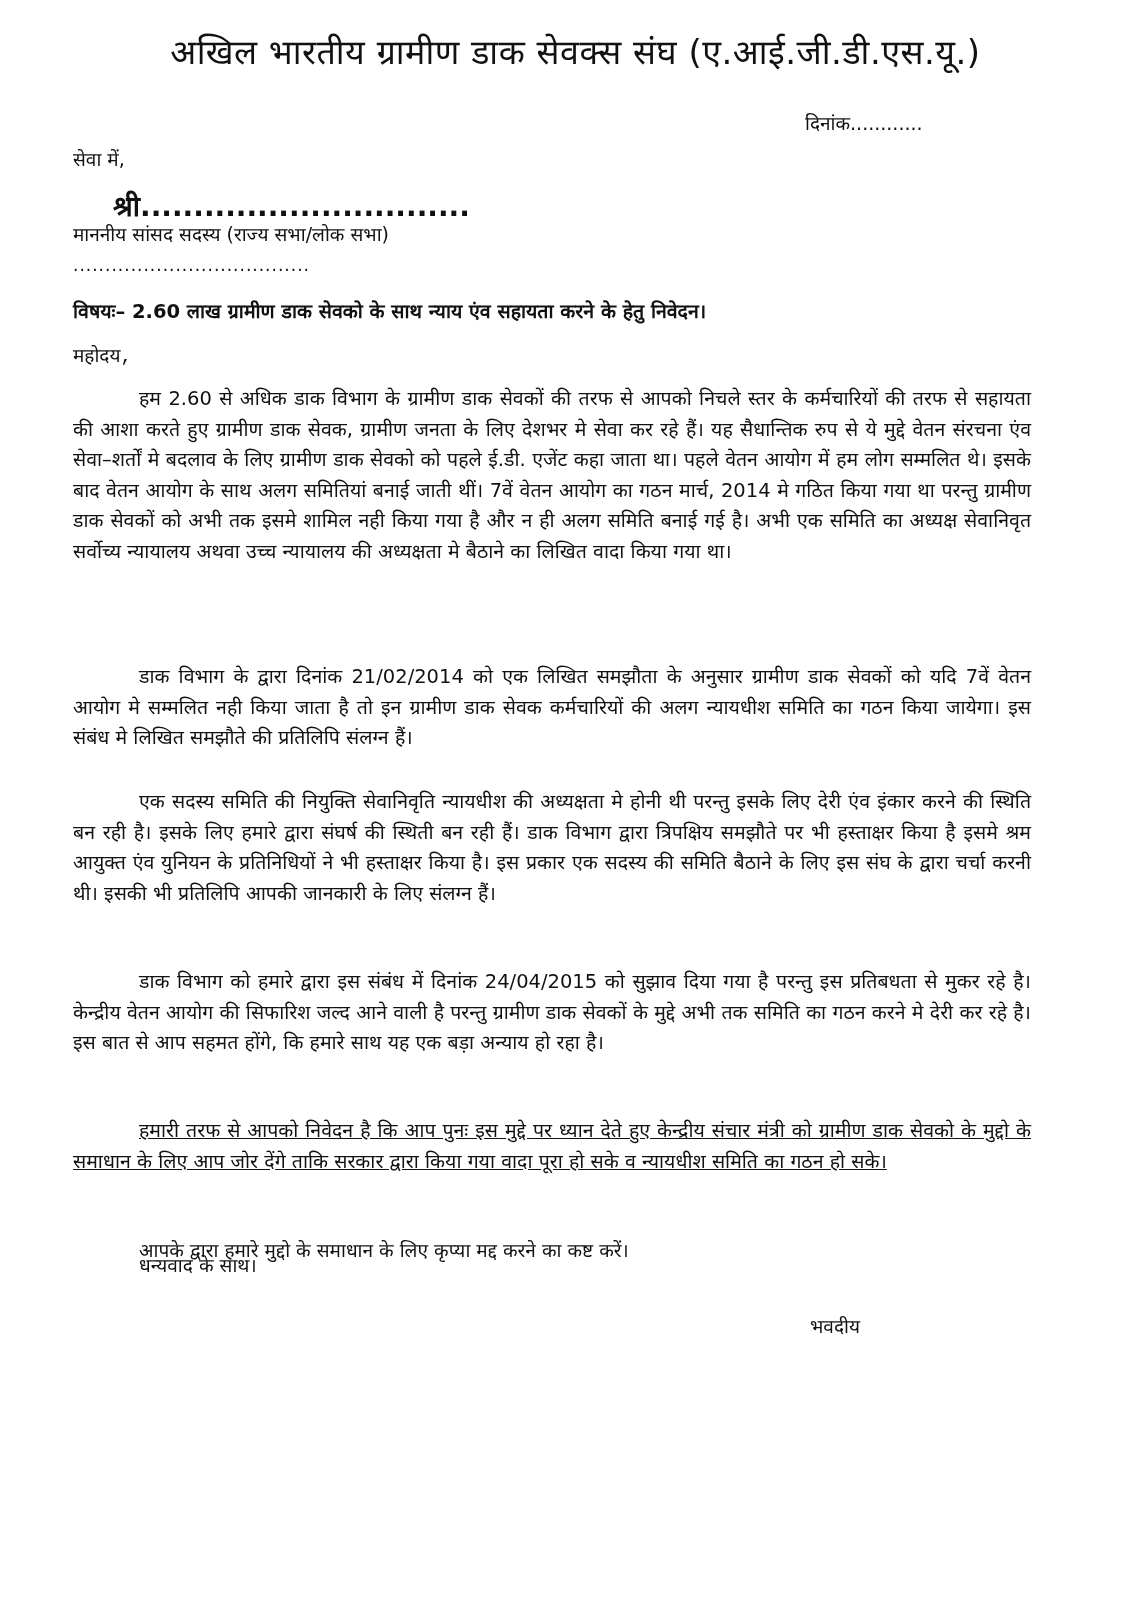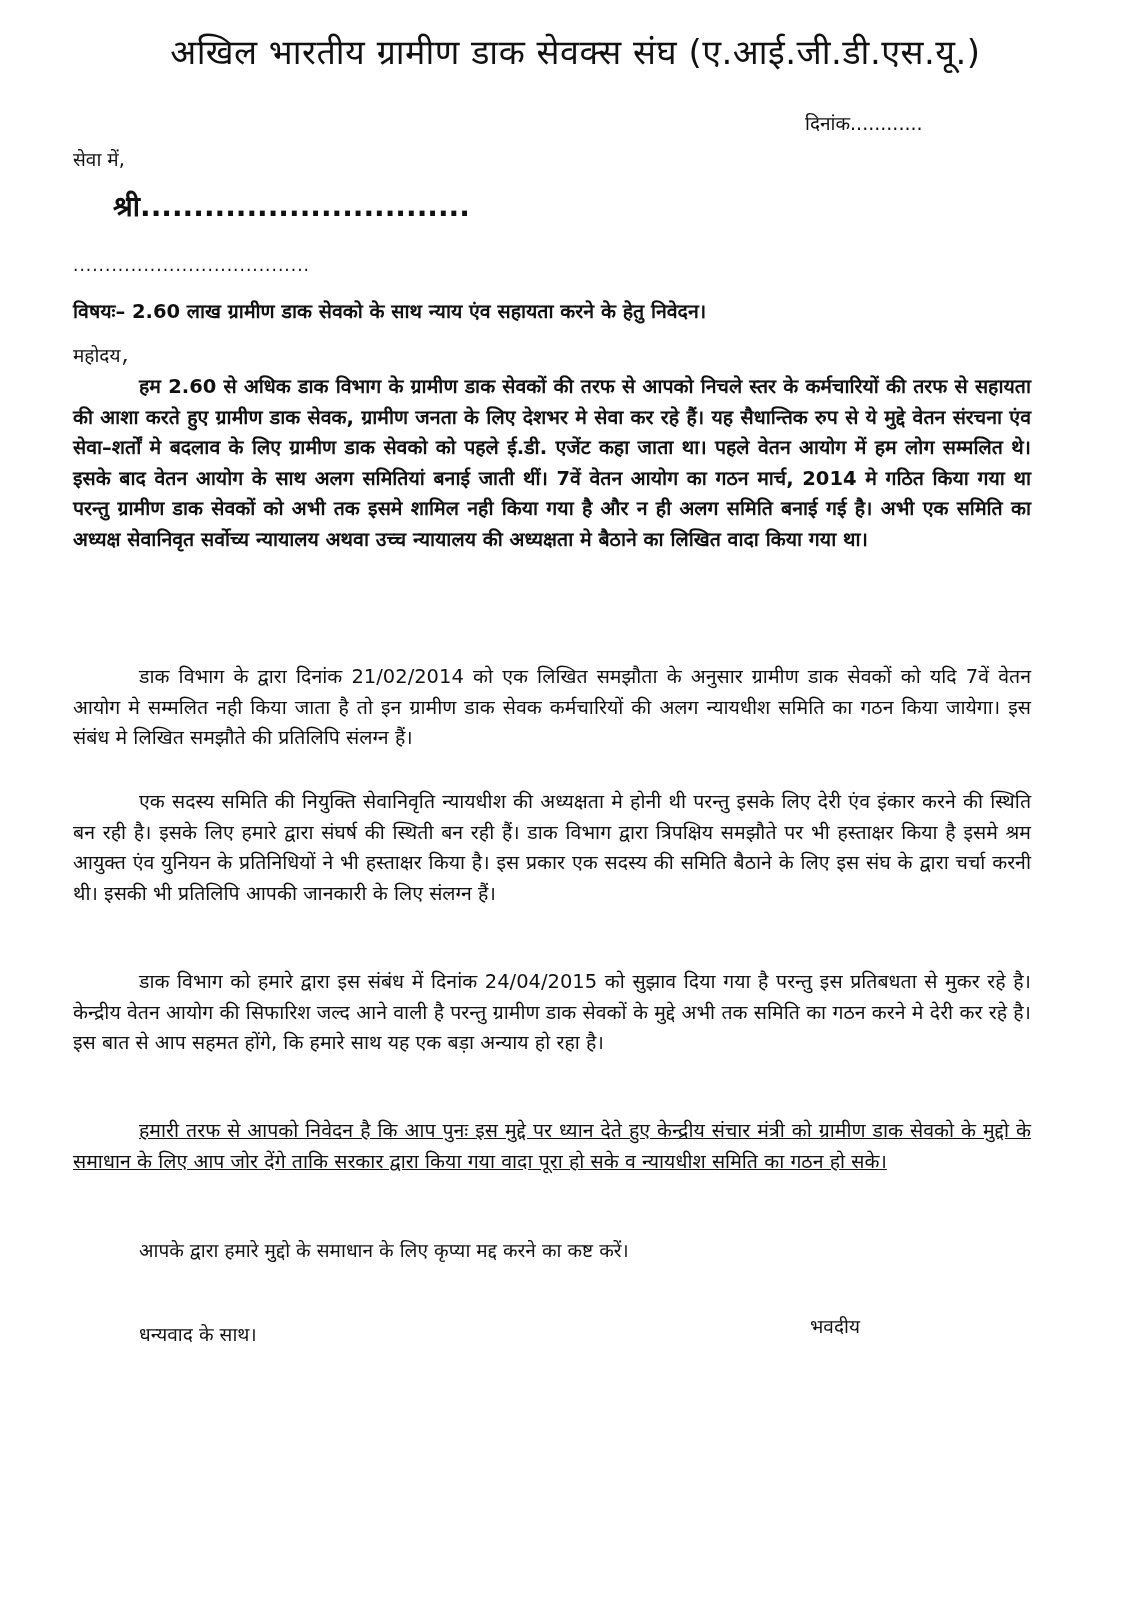--- a/index.html
+++ b/index.html
@@ -52,40 +52,41 @@
       position: absolute;
       left: 73px;
       width: 958px;
       font-size: 19.5px;
       line-height: 30.5px;
       text-align: justify;
       text-indent: 66px;
       white-space: normal;
       margin: 0;
     }
-    .p1 { top: 372px; font-weight: bold; }
+    .p1 { top: 384px; }
     .p2 { top: 662px; }
     .p3 { top: 787px; }
     .p4 { top: 967px; }
     .p5 { top: 1116px; text-decoration: underline; }
 
     .closing1 { left: 139px; top: 1237px; font-size: 19px; }
-    .closing2 { left: 139px; top: 1321px; font-size: 19px; }
+    .closing2 { left: 139px; top: 1252px; font-size: 19px; }
     .bhavdiya { left: 810px; top: 1313px; font-size: 19px; }
     .designation { left: 644px; top: 1405px; font-size: 19px; }
   </style>
 </head>
 <body>
 
 <div class="page">
   <div class="abs title">अखिल भारतीय ग्रामीण डाक सेवक्स संघ (ए.आई.जी.डी.एस.यू.)</div>
   <div class="abs date-line">दिनांक............</div>
 
   <div class="abs to-line">सेवा में,</div>
   <div class="abs shri-line">श्री...............................</div>
+  <div class="abs mp-line">माननीय सांसद सदस्य (राज्य सभा/लोक सभा)</div>
   <div class="abs dots-line">.....................................</div>
 
   <div class="abs subject">विषयः– 2.60 लाख ग्रामीण डाक सेवको के साथ न्याय एंव सहायता करने के हेतु निवेदन।</div>
   <div class="abs salutation">महोदय,</div>
 
   <p class="para p1">हम 2.60 से अधिक डाक विभाग के ग्रामीण डाक सेवकों की तरफ से आपको निचले स्तर के कर्मचारियों की तरफ से सहायता की आशा करते हुए ग्रामीण डाक सेवक, ग्रामीण जनता के लिए देशभर मे सेवा कर रहे हैं। यह सैधान्तिक रुप से ये मुद्दे वेतन संरचना एंव सेवा–शर्तों मे बदलाव के लिए ग्रामीण डाक सेवको को पहले ई.डी. एजेंट कहा जाता था। पहले वेतन आयोग में हम लोग सम्मलित थे। इसके बाद वेतन आयोग के साथ अलग समितियां बनाई जाती थीं। 7वें वेतन आयोग का गठन मार्च, 2014 मे गठित किया गया था परन्तु ग्रामीण डाक सेवकों को अभी तक इसमे शामिल नही किया गया है और न ही अलग समिति बनाई गई है। अभी एक समिति का अध्यक्ष सेवानिवृत सर्वोच्य न्यायालय अथवा उच्च न्यायालय की अध्यक्षता मे बैठाने का लिखित वादा किया गया था।</p>
   <p class="para p2">डाक विभाग के द्वारा दिनांक 21/02/2014 को एक लिखित समझौता के अनुसार ग्रामीण डाक सेवकों को यदि 7वें वेतन आयोग मे सम्मलित नही किया जाता है तो इन ग्रामीण डाक सेवक कर्मचारियों की अलग न्यायधीश समिति का गठन किया जायेगा। इस संबंध मे लिखित समझौते की प्रतिलिपि संलग्न हैं।</p>
   <p class="para p3">एक सदस्य समिति की नियुक्ति सेवानिवृति न्यायधीश की अध्यक्षता मे होनी थी परन्तु इसके लिए देरी एंव इंकार करने की स्थिति बन रही है। इसके लिए हमारे द्वारा संघर्ष की स्थिती बन रही हैं। डाक विभाग द्वारा त्रिपक्षिय समझौते पर भी हस्ताक्षर किया है इसमे श्रम आयुक्त एंव युनियन के प्रतिनिधियों ने भी हस्ताक्षर किया है। इस प्रकार एक सदस्य की समिति बैठाने के लिए इस संघ के द्वारा चर्चा करनी थी। इसकी भी प्रतिलिपि आपकी जानकारी के लिए संलग्न हैं।</p>
   <p class="para p4">डाक विभाग को हमारे द्वारा इस संबंध में दिनांक 24/04/2015 को सुझाव दिया गया है परन्तु इस प्रतिबधता से मुकर रहे है। केन्द्रीय वेतन आयोग की सिफारिश जल्द आने वाली है परन्तु ग्रामीण डाक सेवकों के मुद्दे अभी तक समिति का गठन करने मे देरी कर रहे है। इस बात से आप सहमत होंगे, कि हमारे साथ यह एक बड़ा अन्याय हो रहा है।</p>
   <p class="para p5">हमारी तरफ से आपको निवेदन है कि आप पुनः इस मुद्दे पर ध्यान देते हुए केन्द्रीय संचार मंत्री को ग्रामीण डाक सेवको के मुद्दो के समाधान के लिए आप जोर देंगे ताकि सरकार द्वारा किया गया वादा पूरा हो सके व न्यायधीश समिति का गठन हो सके।</p>

